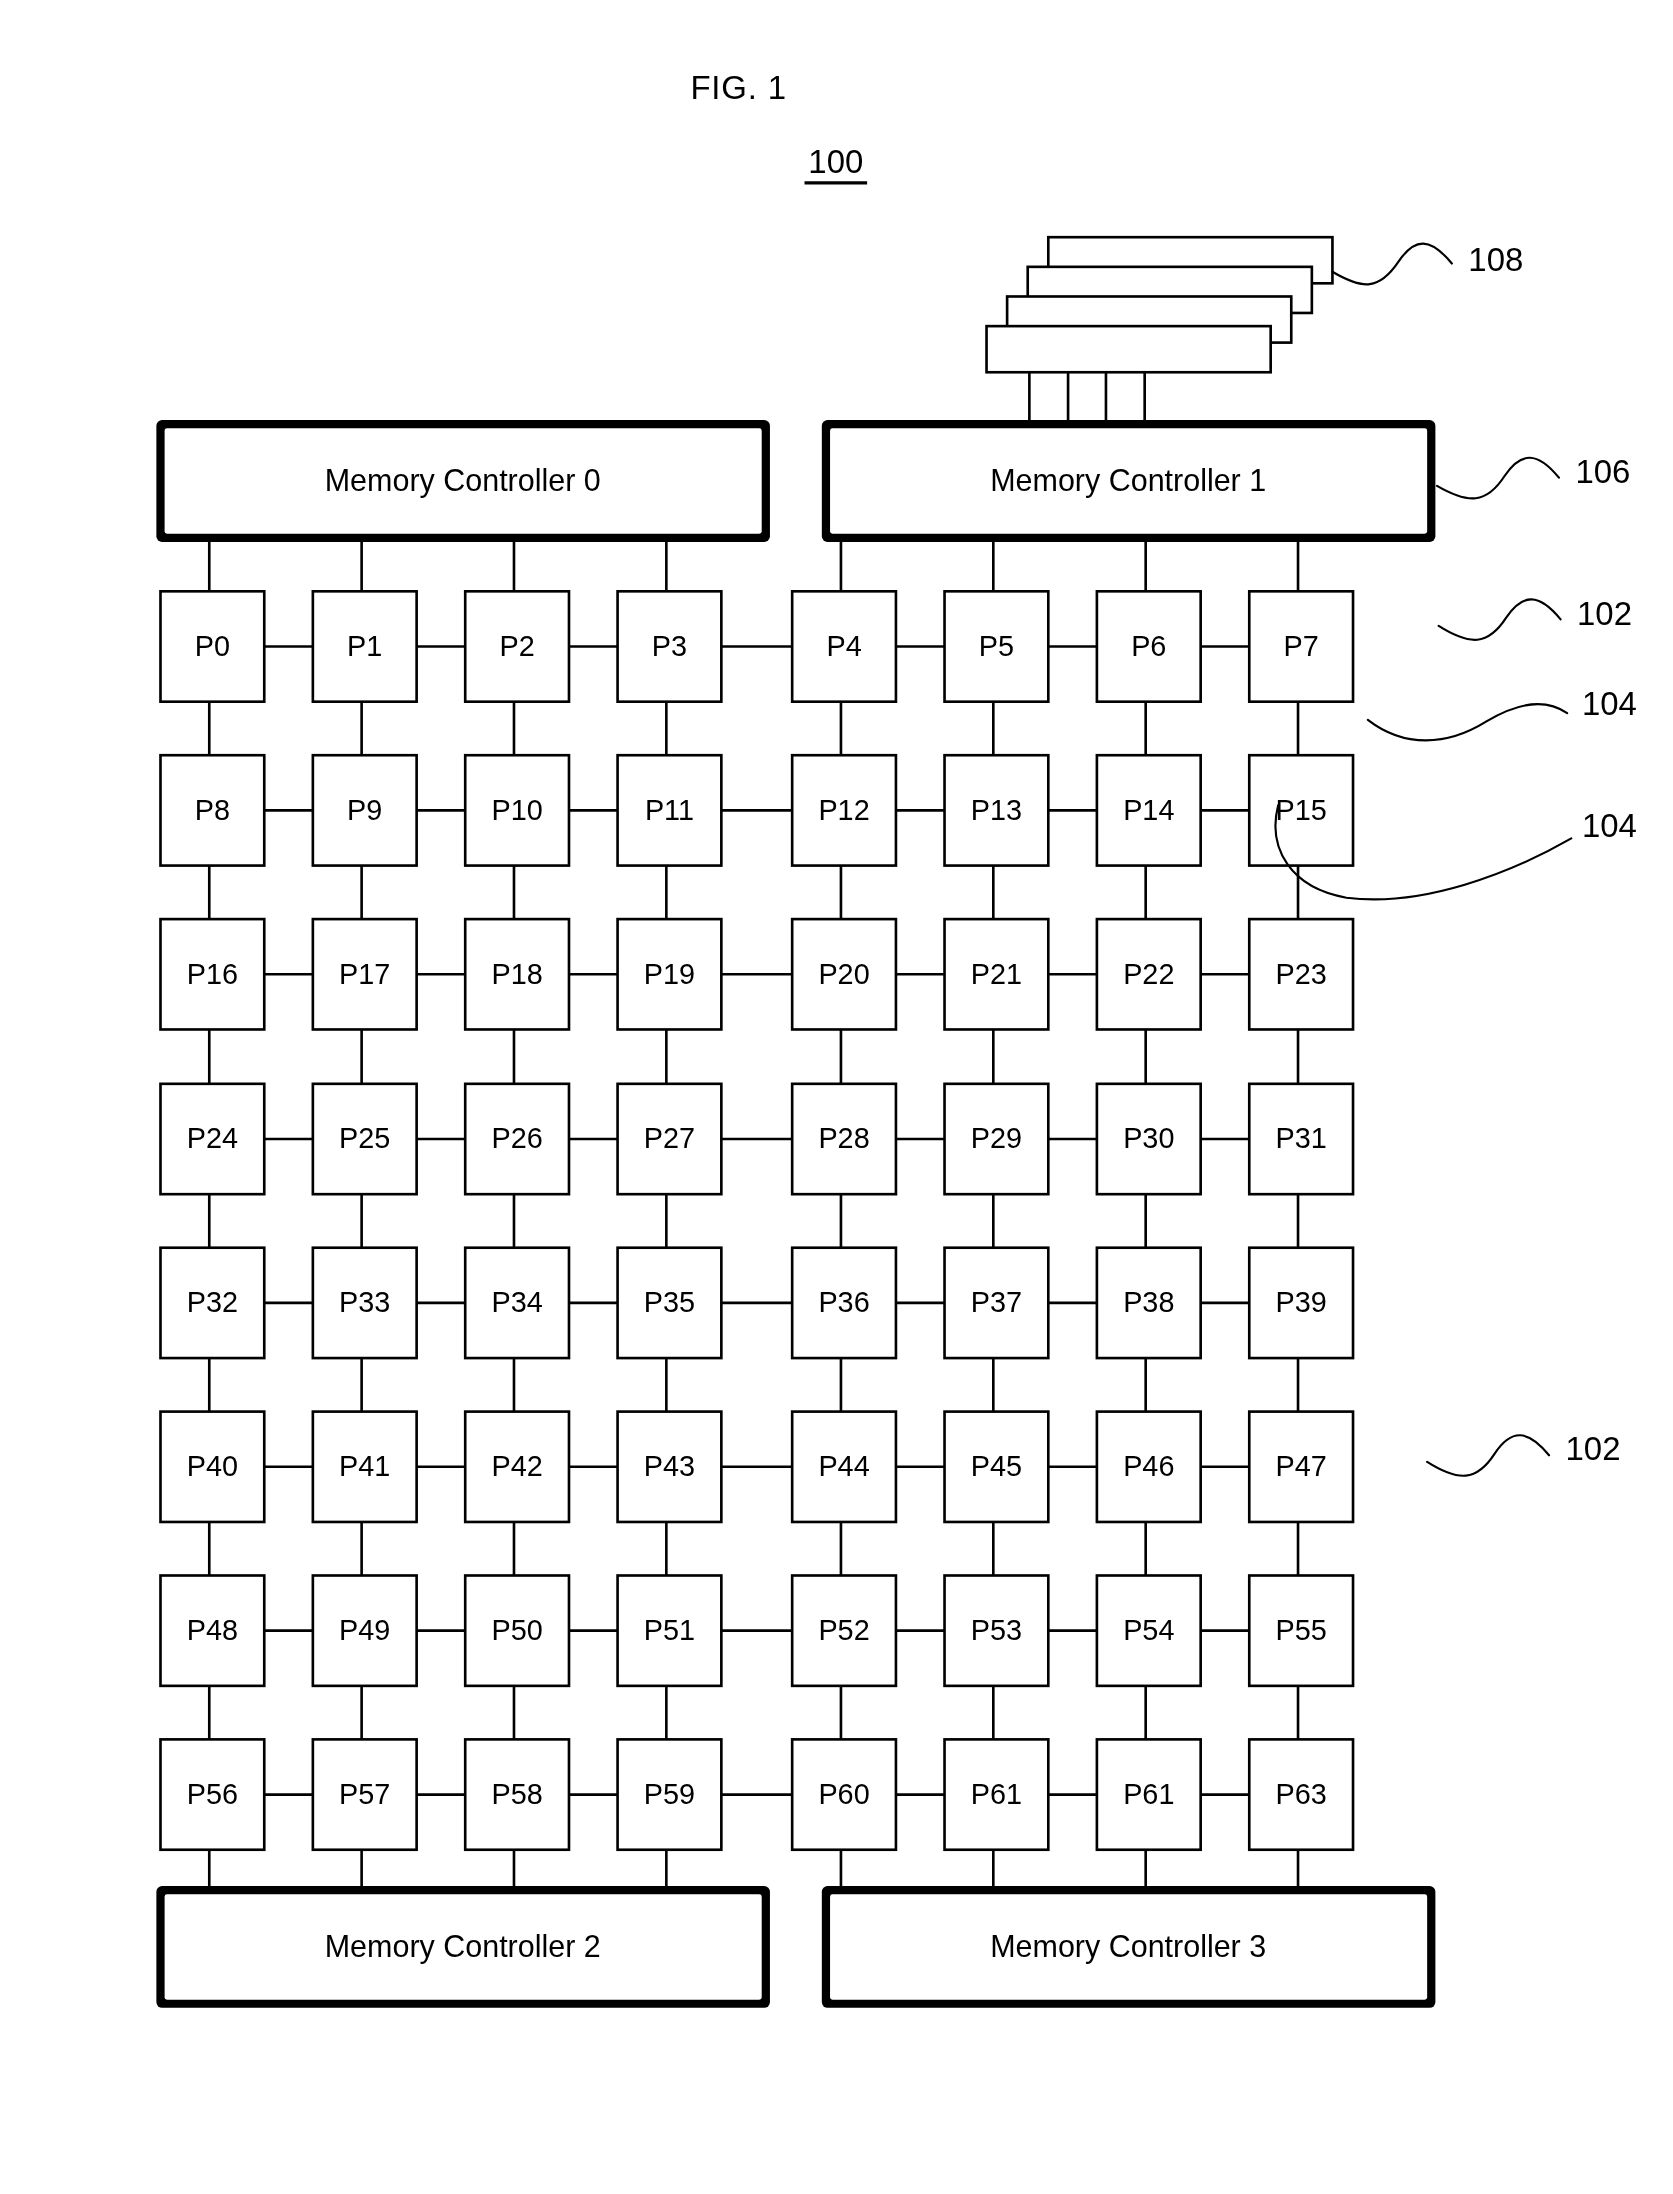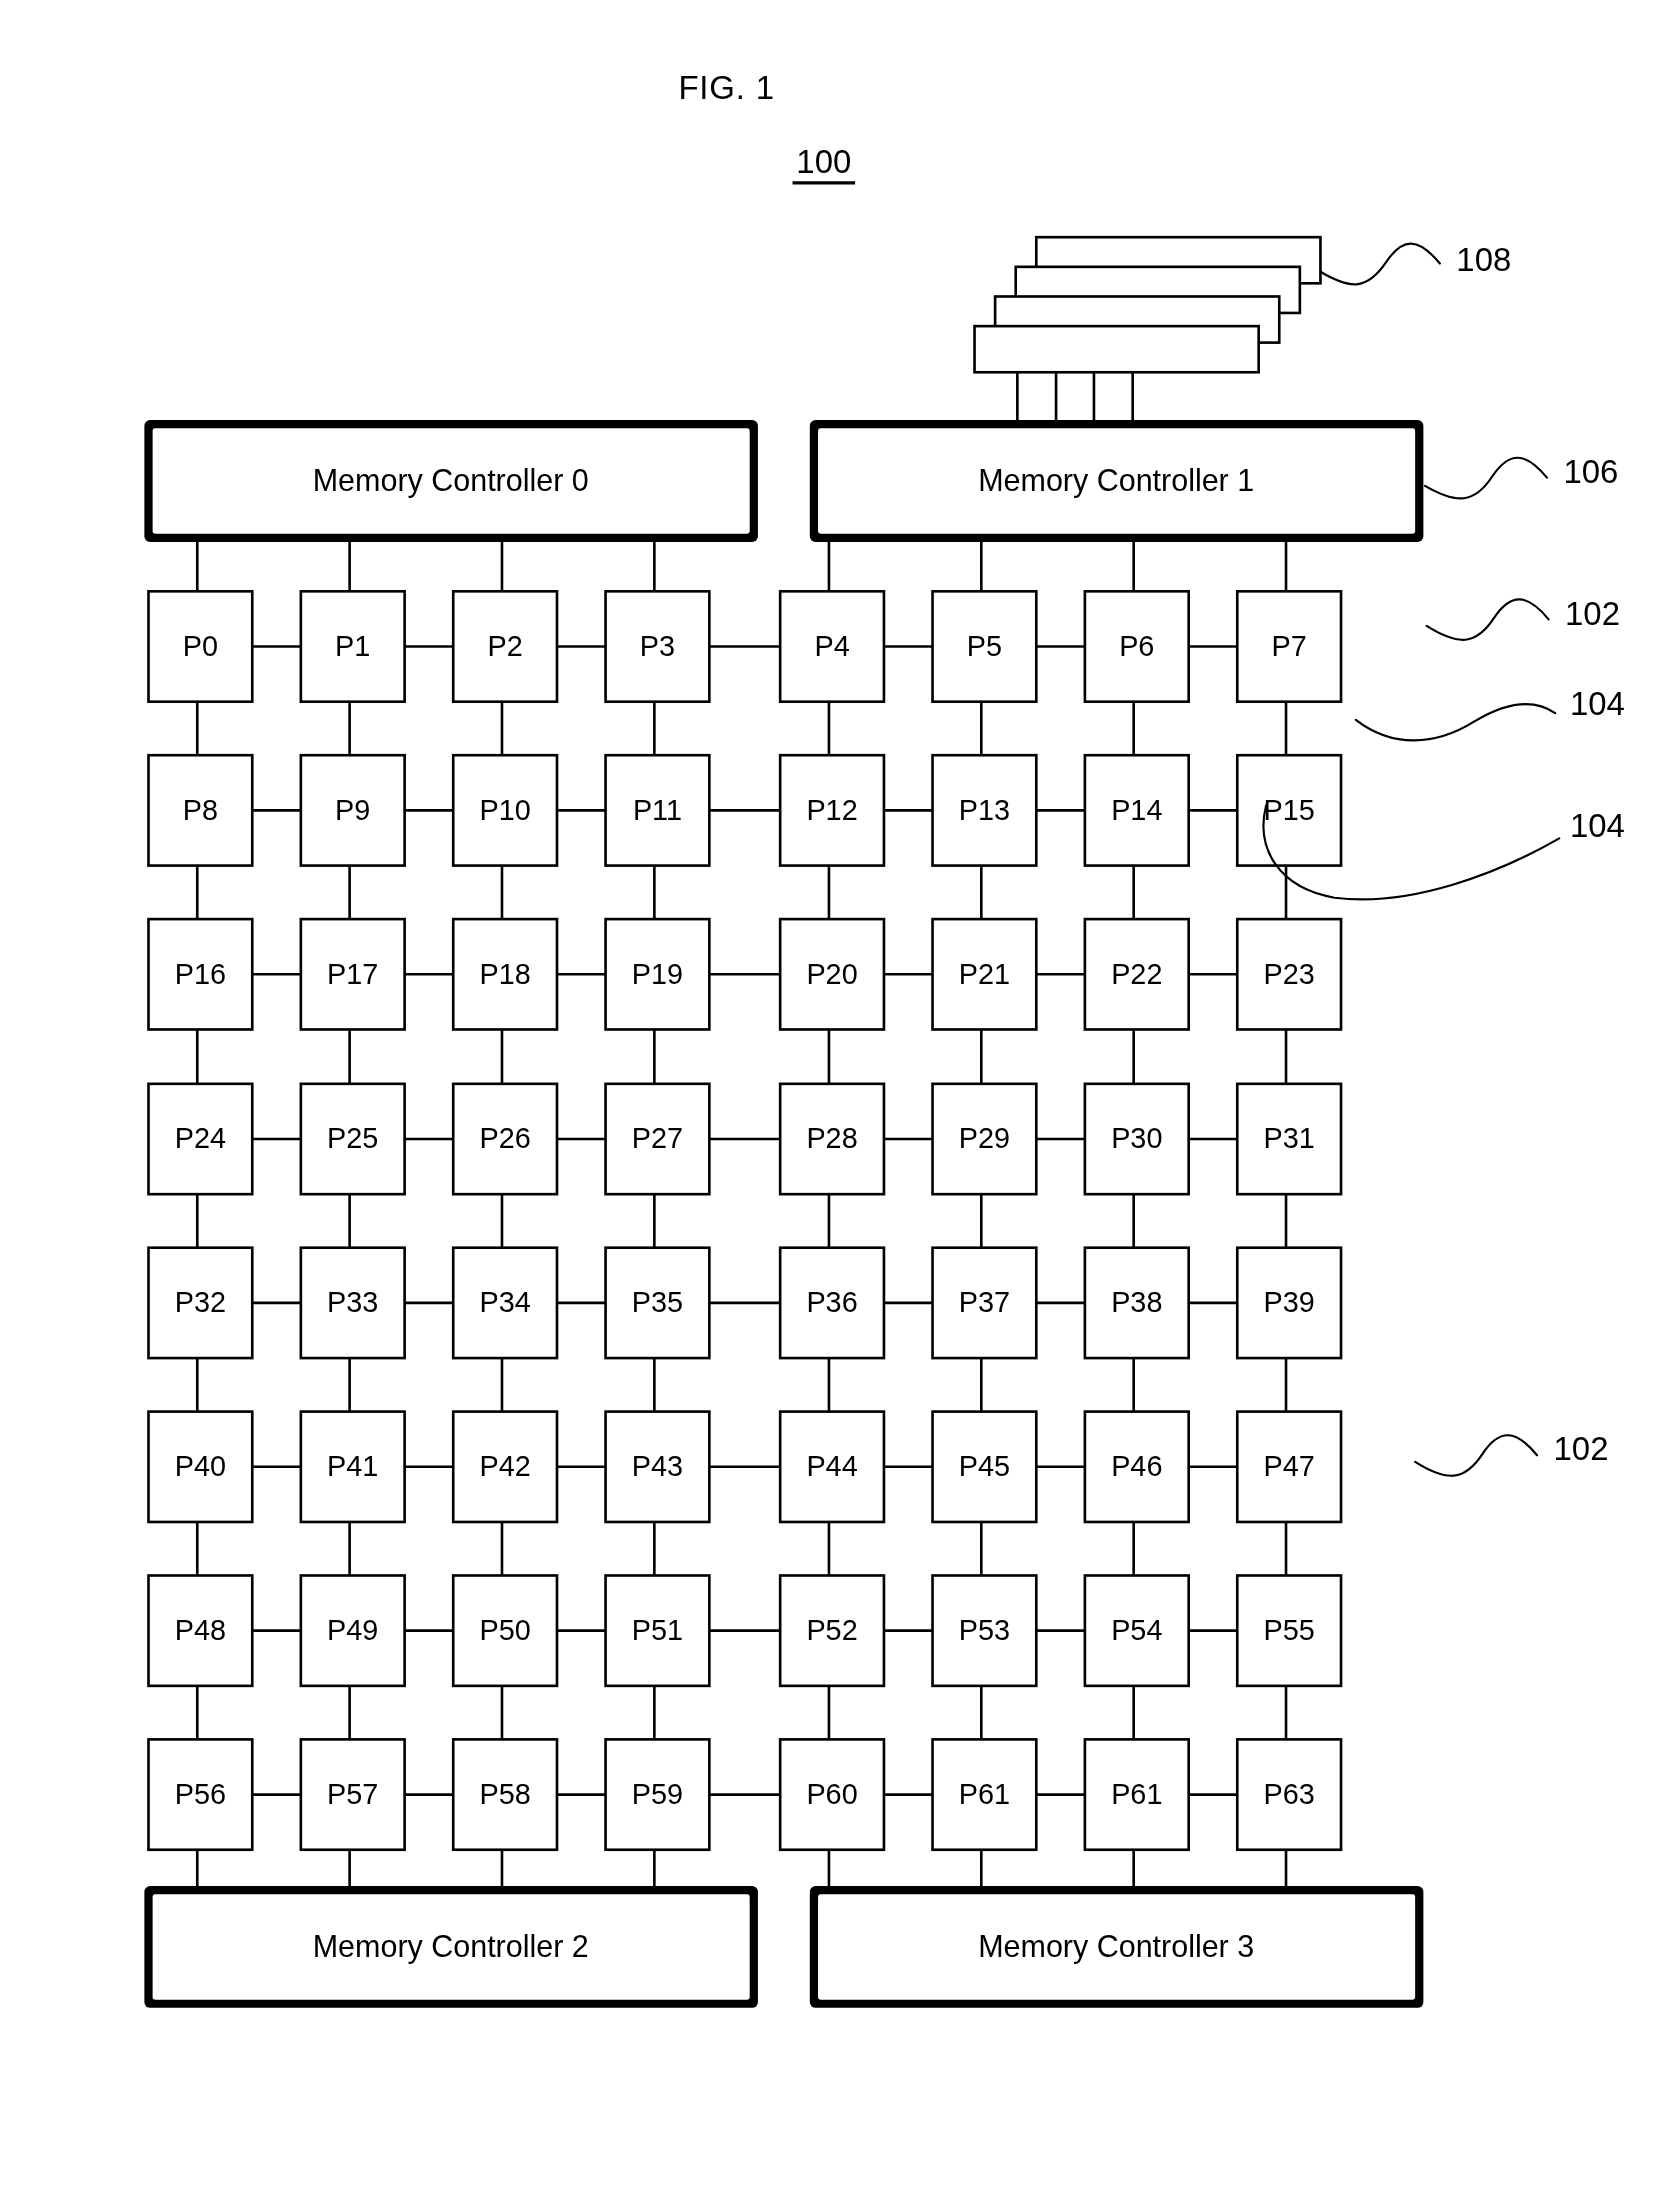--- a/index.html
+++ b/index.html
@@ -13,20 +13,21 @@
     height: 2194px;
     font-family: "Liberation Sans", sans-serif;
     color: #000000;
     overflow: hidden;
     position: relative;
   }
   #figure-root {
     position: relative;
     width: 1635px;
     height: 2194px;
+    margin-left: 12px;
   }
   #diagram-svg {
     position: absolute;
     left: 0;
     top: 0;
     width: 1674px;
     height: 2194px;
     display: block;
   }
   text {

